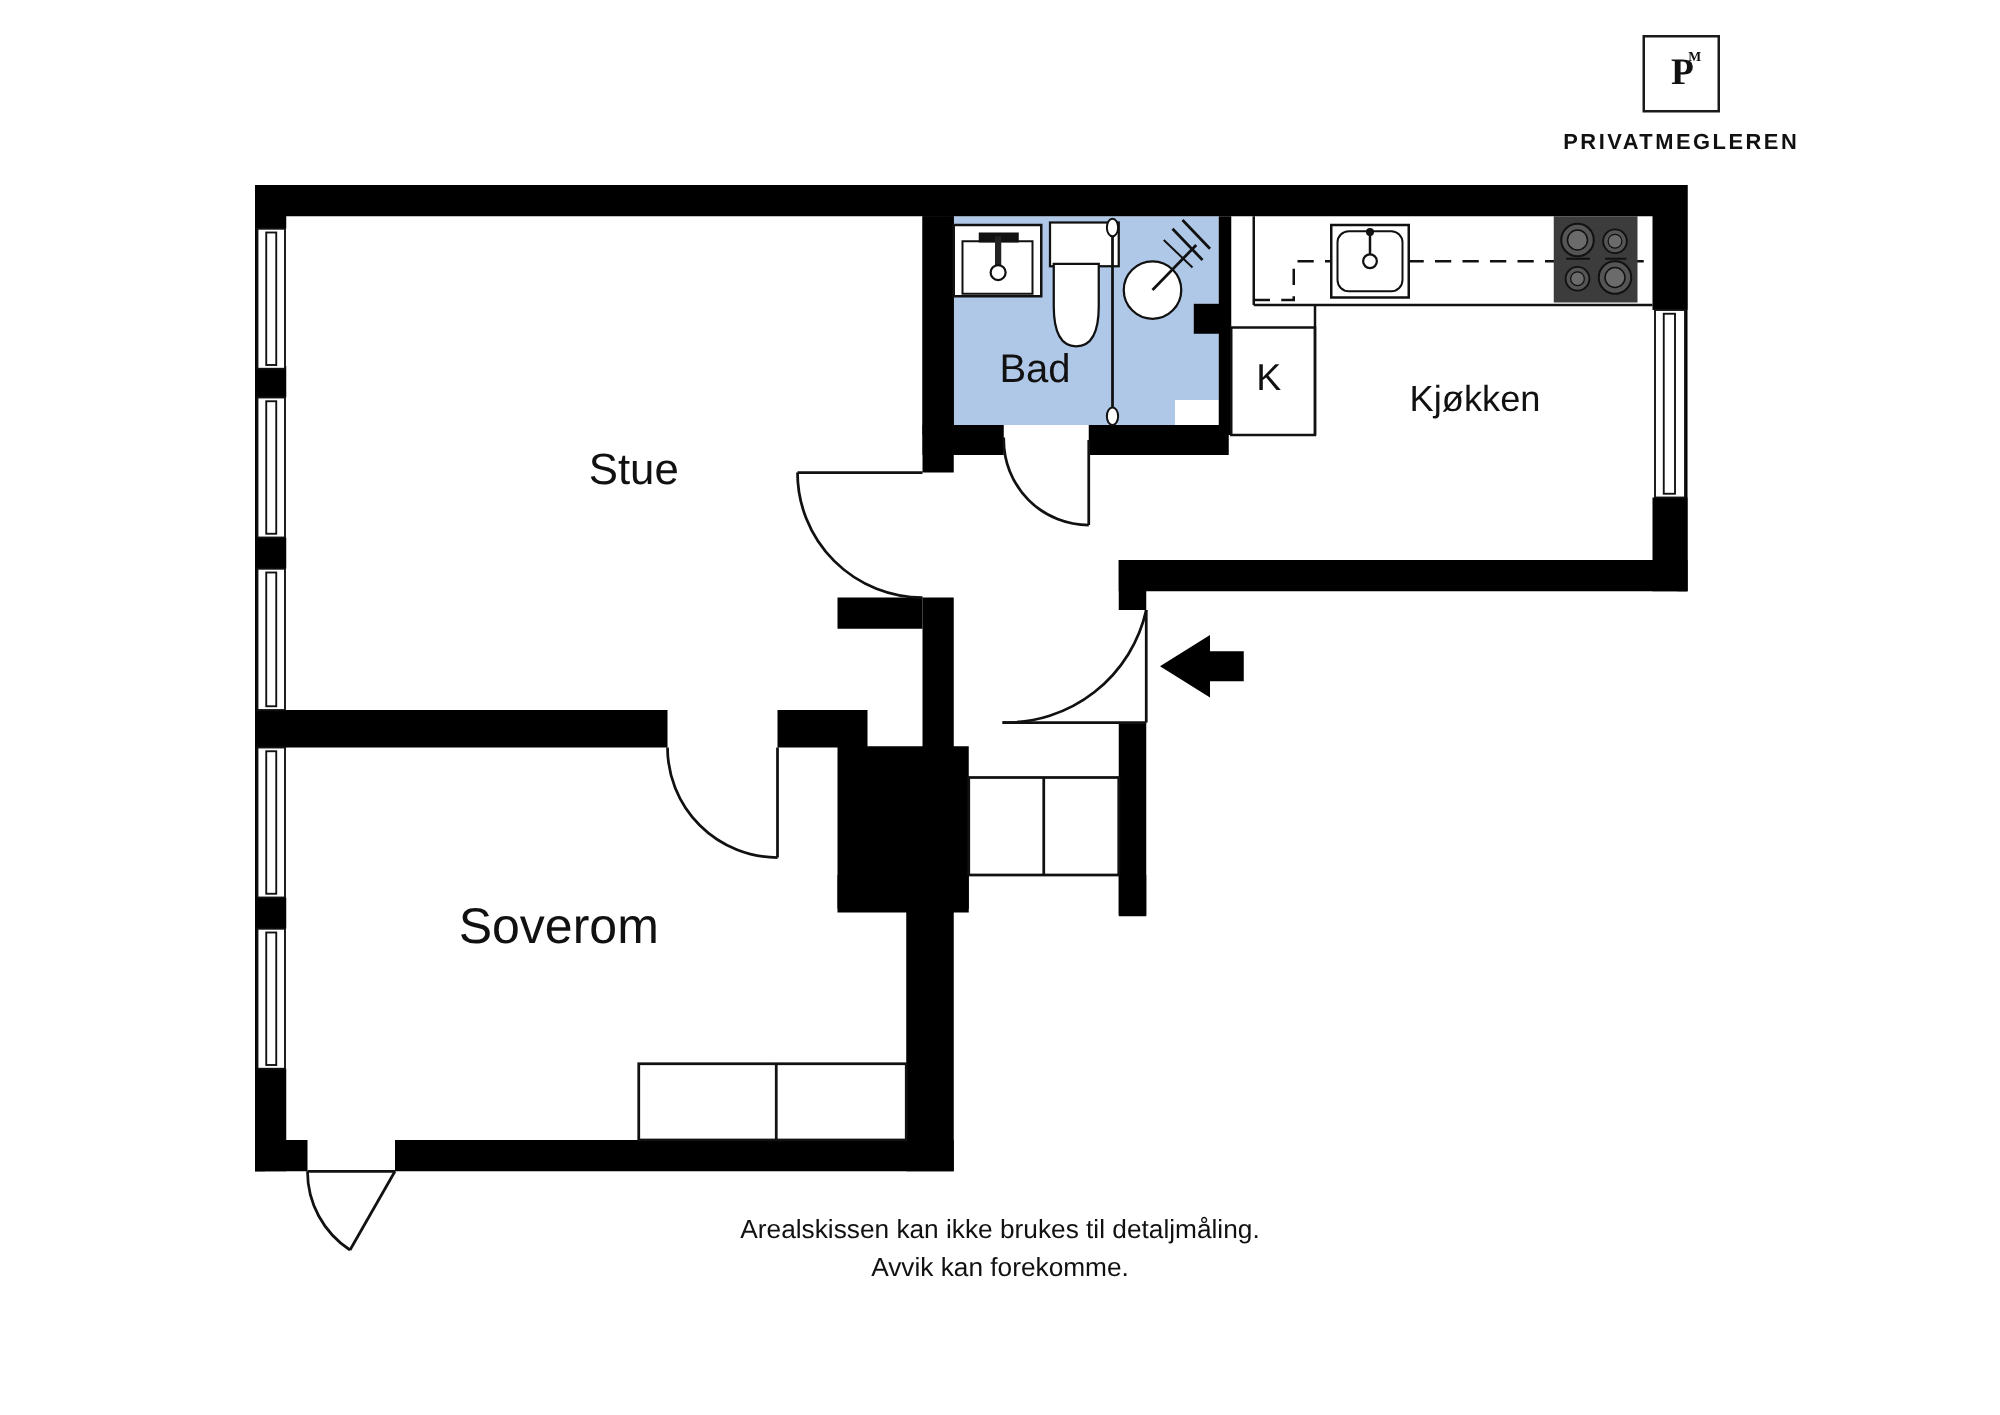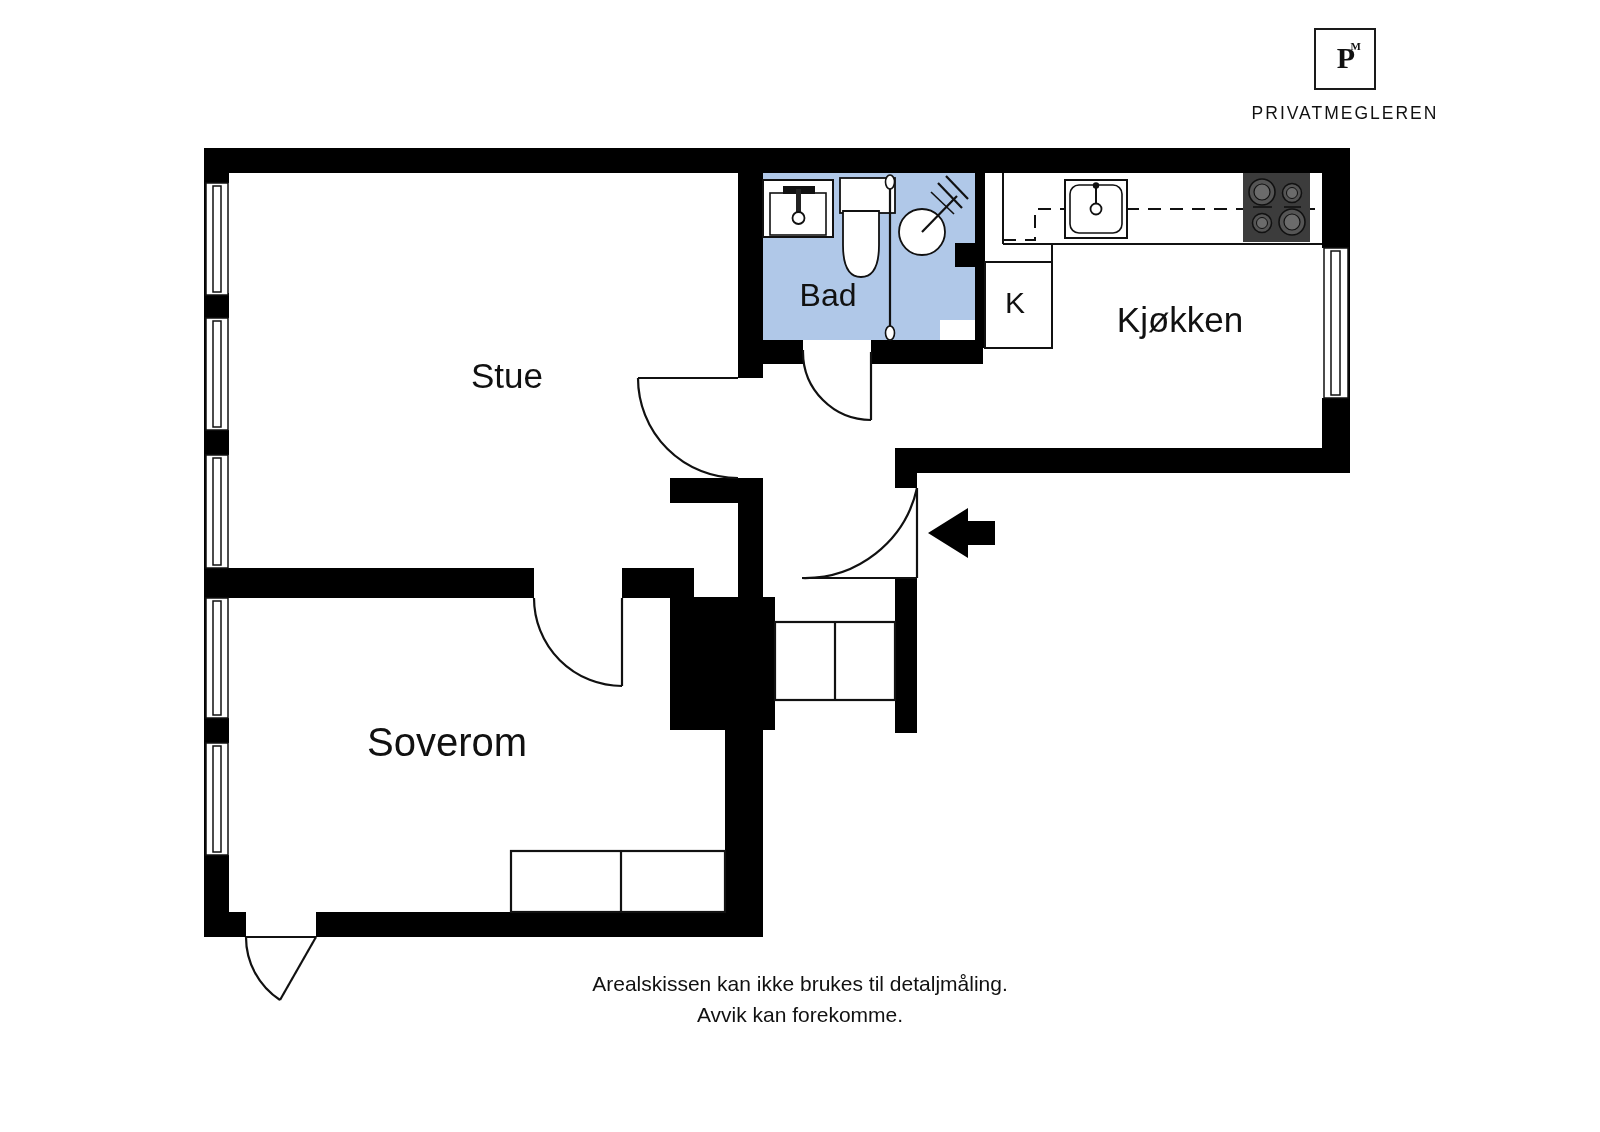--- a/index.html
+++ b/index.html
@@ -62,42 +62,42 @@
     color: #111;
     line-height: 1;
   }
   .brand-word {
     margin-top: 13px;
     font-size: 17.5px;
     color: #111;
     letter-spacing: 2.0px;
     white-space: nowrap;
   }
-  .brand-word .bw-bold { font-weight: normal; }
-  .brand-word .bw-light { font-weight: normal; }
+  .brand-word .bw-bold { font-weight: bold; }
+  .brand-word .bw-light { font-weight: bold; }
 
   
   #plan-svg {
     position: absolute;
     left: 0;
     top: 0;
   }
 
   
   .room-label {
     position: absolute;
     color: #111;
     font-family: "Liberation Sans", sans-serif;
     white-space: nowrap;
     transform: translate(-50%, -50%);
   }
   .rl-stue   { left: 484px; top: 376px; font-size: 35px; margin-left: 23px; }
   .rl-sover  { left: 447px; top: 742px; font-size: 40px; }
   .rl-bad    { left: 828px; top: 295px; font-size: 32px; }
-  .rl-kjokk  { left: 1180px; top: 320px; font-size: 35px; }
+  .rl-kjokk  { left: 1180px; top: 320px; font-size: 29px; }
   .rl-k      { left: 1015px; top: 303px; font-size: 30px; }
 
   
   .disclaimer {
     position: absolute;
     left: 0;
     width: 1600px;
     text-align: center;
     color: #111;
     font-size: 21px;

